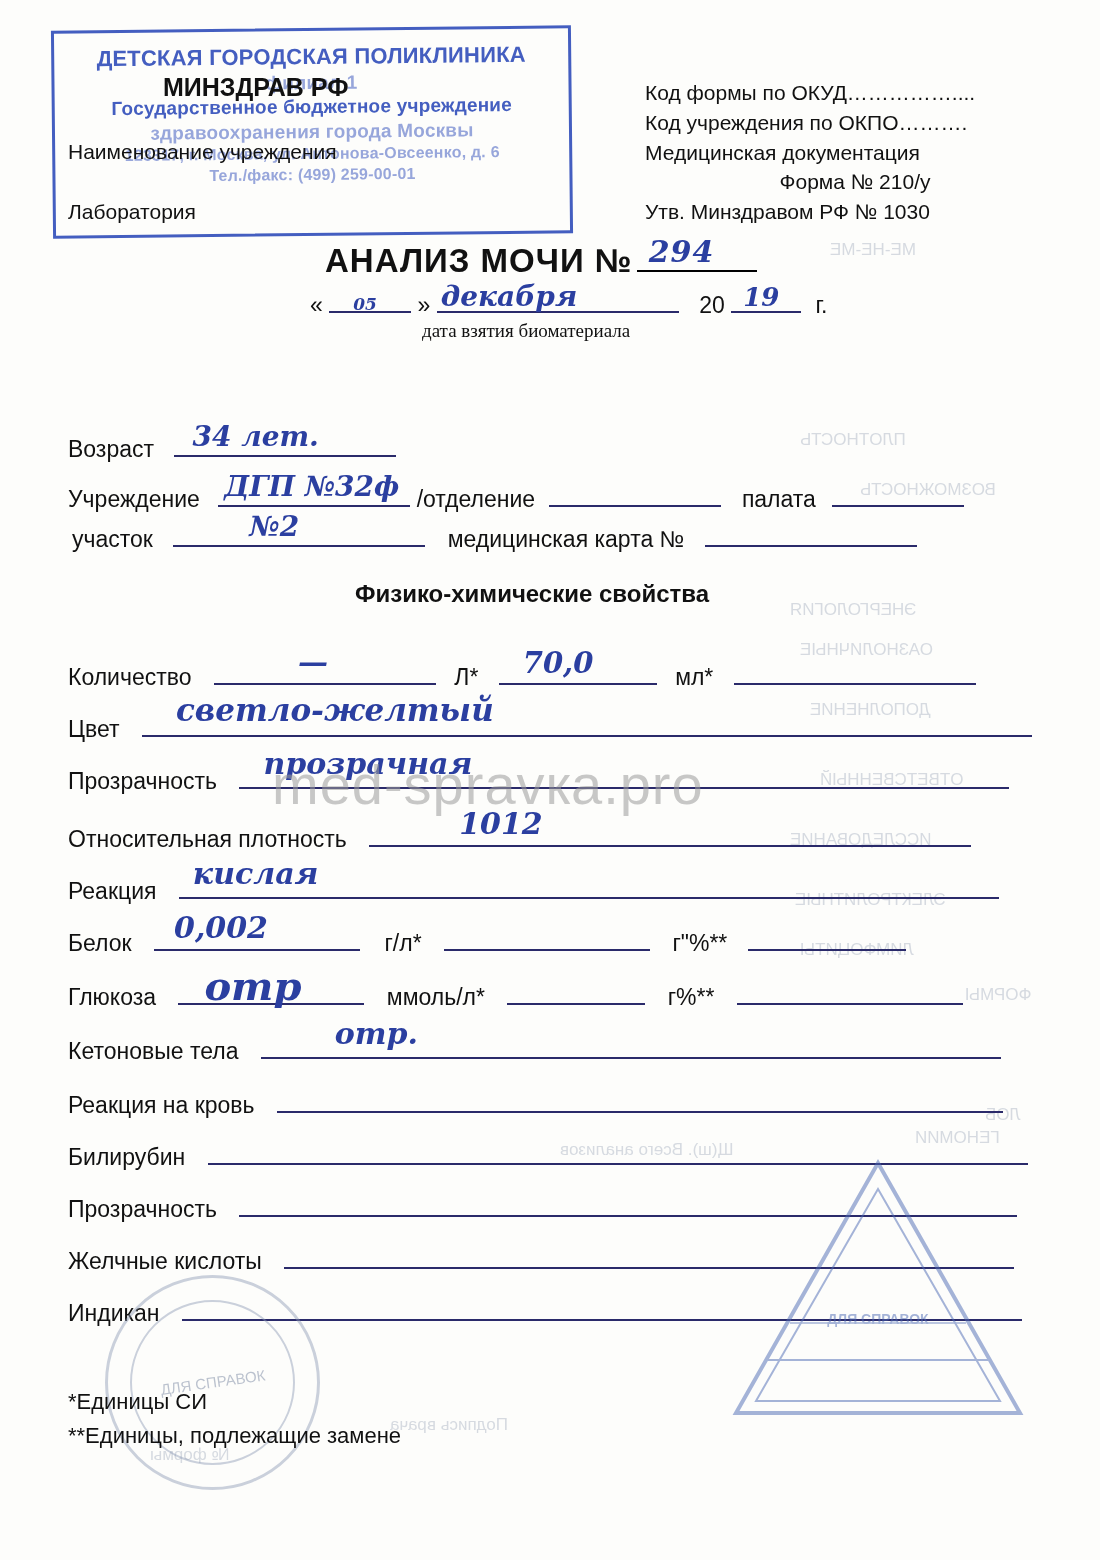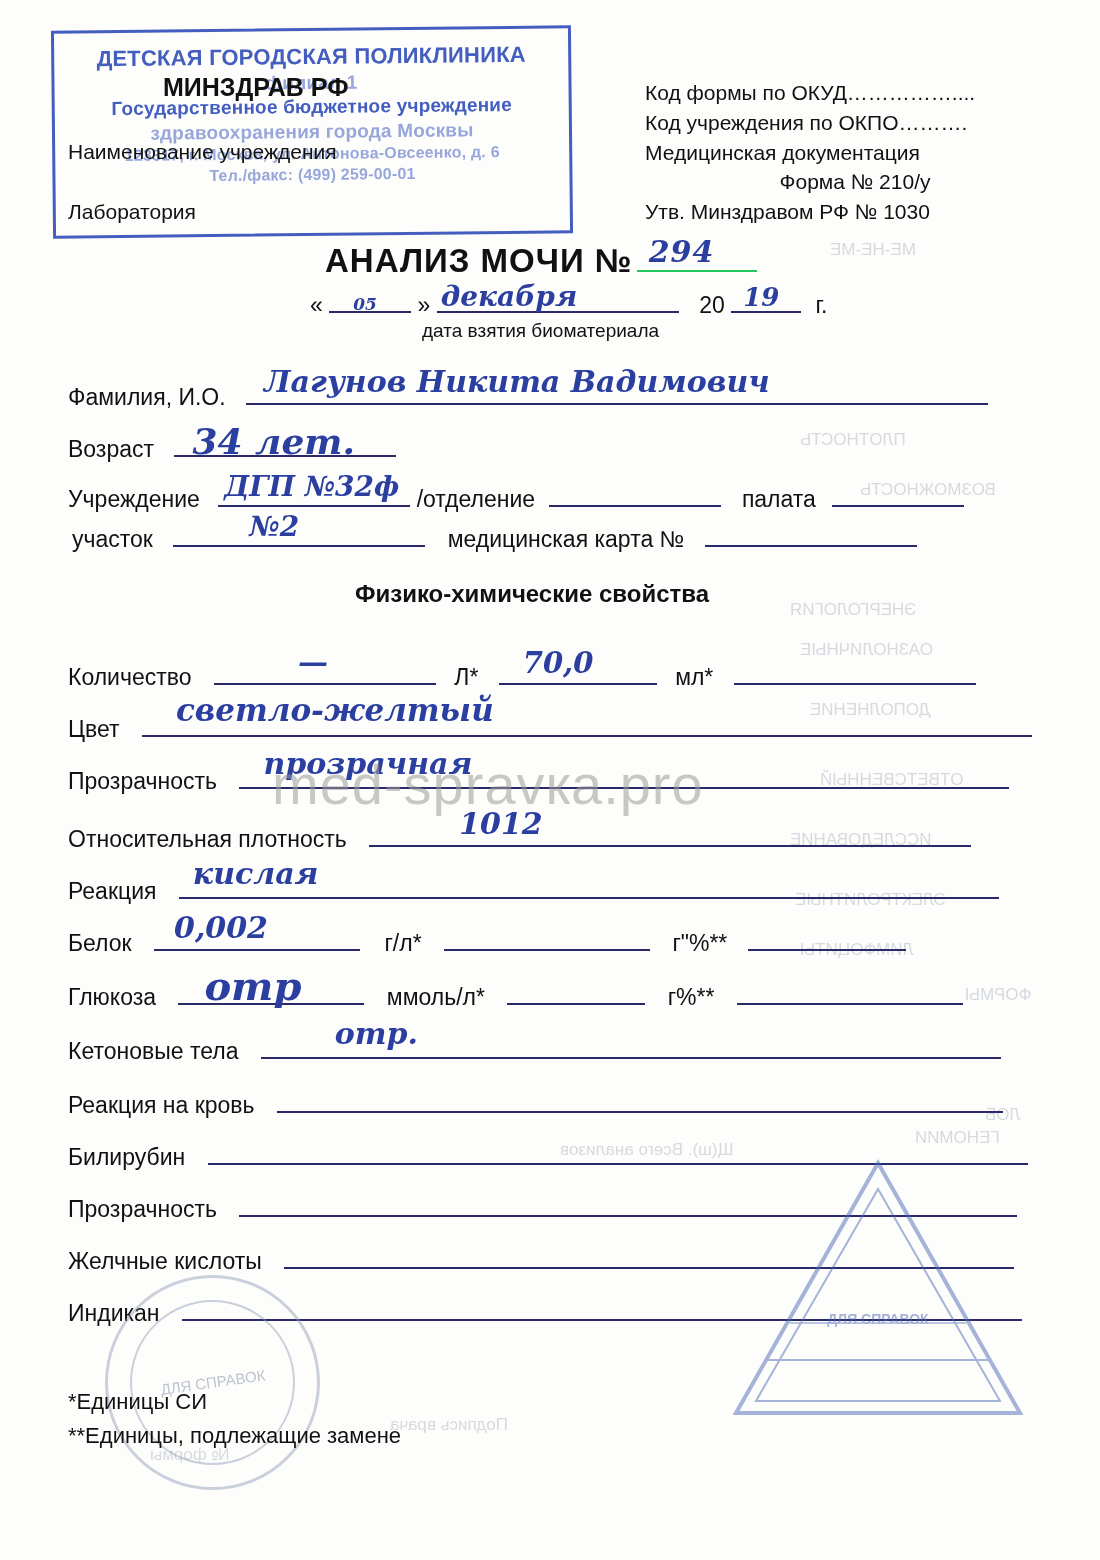--- a/index.html
+++ b/index.html
@@ -66,36 +66,37 @@
     position: absolute;
     left: 325px;
     top: 238px;
     font-size: 33px;
     font-weight: bold;
     letter-spacing: 1px;
   }
   .title .num-line {
     display: inline-block;
     width: 120px;
-    border-bottom: 2px solid #22c55e;
+    border-bottom: 2px solid #000000;
     margin-left: 4px;
     height: 34px;
     position: relative;
   }
   .date-row {
     position: absolute;
     left: 310px;
     top: 288px;
     font-size: 23px;
   }
   .sub-note {
     position: absolute;
     left: 422px;
     top: 320px;
     font-size: 19px;
+    font-family: Liberation Serif, serif;
   }
 
   
   .hw {
     font-family: "DejaVu Serif", serif;
     font-style: italic;
     color: #2b3fa0;
     font-weight: 600;
     white-space: nowrap;
   }
@@ -270,31 +271,25 @@
       <span class="hw hw-abs" style="left:4px; top:-8px; font-size:28px;">декабря</span>
     </span>
     <span style="margin-left:14px;">20</span>
     <span class="line" style="width:70px; position:relative;">
       <span class="hw hw-abs" style="left:12px; top:-6px; font-size:26px;">19</span>
     </span>
     <span style="margin-left:8px;">г.</span>
   </div>
   <div class="sub-note">дата взятия биоматериала</div>
 
-  <div class="frow" style="left:68px; top:380px;">
-    <span>Фамилия, И.О.</span>
-    <span class="line" style="width:742px; margin-left:14px; position:relative;">
-      <span class="hw hw-abs" style="left:18px; top:-16px; font-size:30px;">Лагунов Никита Вадимович</span>
-    </span>
-  </div>
 
   <div class="frow" style="left:68px; top:432px;">
     <span>Возраст</span>
     <span class="line" style="width:222px; margin-left:14px; position:relative;">
-      <span class="hw hw-abs" style="left:18px; top:-12px; font-size:36px;">34 лет.</span>
+      <span class="hw hw-abs" style="left:18px; top:-12px; font-size:28px;">34 лет.</span>
     </span>
   </div>
 
   <div class="frow" style="left:68px; top:482px;">
     <span>Учреждение</span>
     <span class="line" style="width:192px; margin-left:12px; position:relative;">
       <span class="hw hw-abs" style="left:6px; top:-12px; font-size:28px;">ДГП №32ф</span>
     </span>
     <span>/отделение</span>
     <span class="line" style="width:172px; margin-left:8px; position:relative;">

